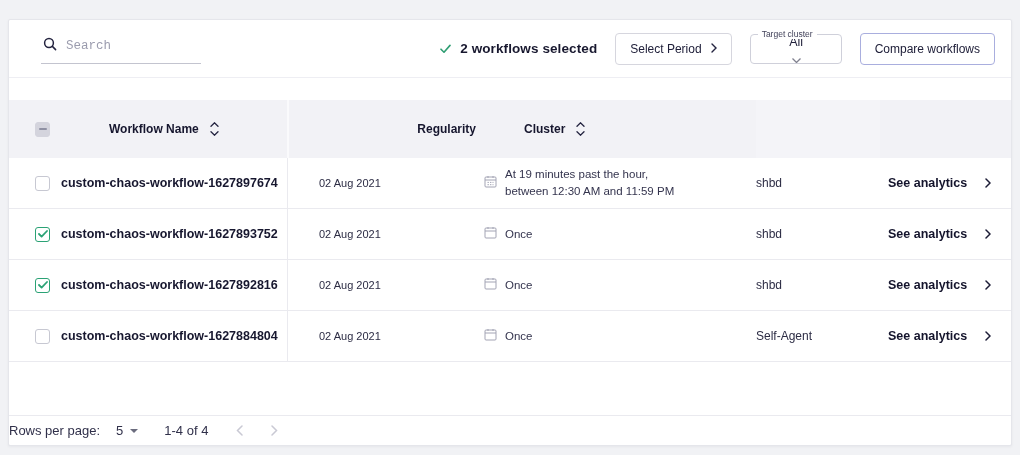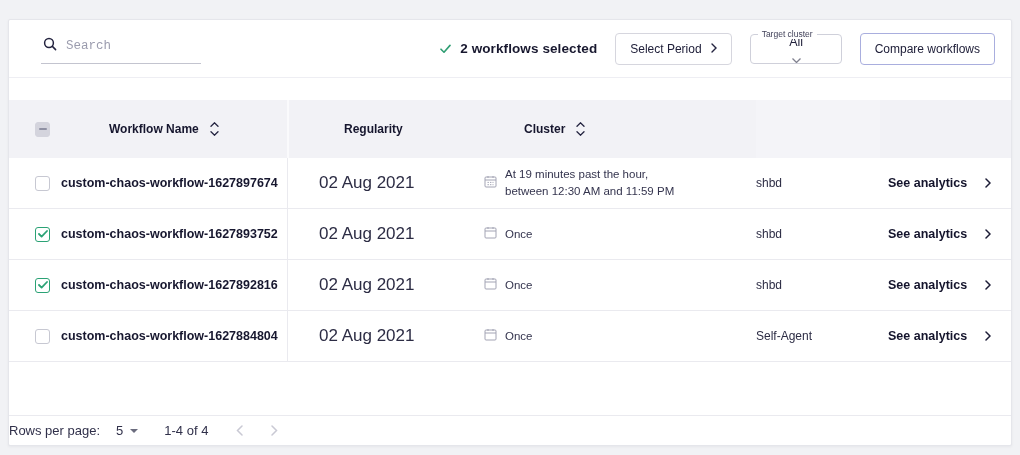--- a/index.html
+++ b/index.html
@@ -50,37 +50,37 @@
   .cluster-select .value { font-size:12.5px; color:#22223c; }
   
   .table-header {
     margin-top:22px; height:58px; background:#f2f2f6;
     display:grid; grid-template-columns:52px 227px 188px 280px 124px 1fr;
     align-items:center;
   }
   .table-header .last-fill { height:100%; background:#f4f4f8; }
   .hcell { font-size:12px; font-weight:bold; color:#16162e; display:flex; align-items:center;margin-left:48px; }
   .hcell.date { padding-left:31px; }
-  .hcell.regularity { padding-left:8px; }
+  .hcell.regularity { padding-left:8px;justify-content:flex-end; }
   .sort { display:flex; flex-direction:column; gap:4px; margin-left:11px; cursor:pointer; }
   .sort svg { display:block; }
   .row {
     height:51px; display:grid; grid-template-columns:52px 227px 188px 280px 124px 1fr;
     align-items:center; border-bottom:1px solid #eaeaef; background:#fff;
   }
   .checkbox-cell { padding-left:26px; }
   .checkbox {
     width:15px; height:15px; border:1.5px solid #c7c8d2; border-radius:3px;
     background:#fff; display:flex; align-items:center; justify-content:center; cursor:pointer;
   }
   .checkbox.checked { border-color:#2ba275; }
   .checkbox.indeterminate { background:#d4d4dd; border-color:#d4d4dd; }
   .checkbox .dash { width:8px; height:2px; background:#8f90a3; border-radius:1px; }
   .name { font-size:12.5px; font-weight:bold; color:#17172f; }
-  .date-cell { padding-left:31px; font-size:17px; color:#2c2c44; }
+  .date-cell { padding-left:31px; font-size:11px; color:#2c2c44; }
   .reg-cell { padding-left:8px; display:flex; align-items:center; gap:8px; }
   .reg-lines { font-size:11.5px; color:#34344e; line-height:1.45; }
   .cluster-cell { font-size:12px; color:#2c2c44; }
   .analytics-cell { padding-left:8px; display:flex; align-items:center; gap:18px; cursor:pointer; }
   .analytics-label { font-size:12.5px; font-weight:bold; color:#14142c; }
   .v-div-header { position:absolute; left:278px; top:80px; width:2px; height:58px; background:#fafafc; }
   .v-div-body { position:absolute; left:278px; top:138px; width:1px; height:204px; background:#eaeaef; }
   
   .footer {
     position:absolute; left:0; right:0; bottom:0; height:30px;

